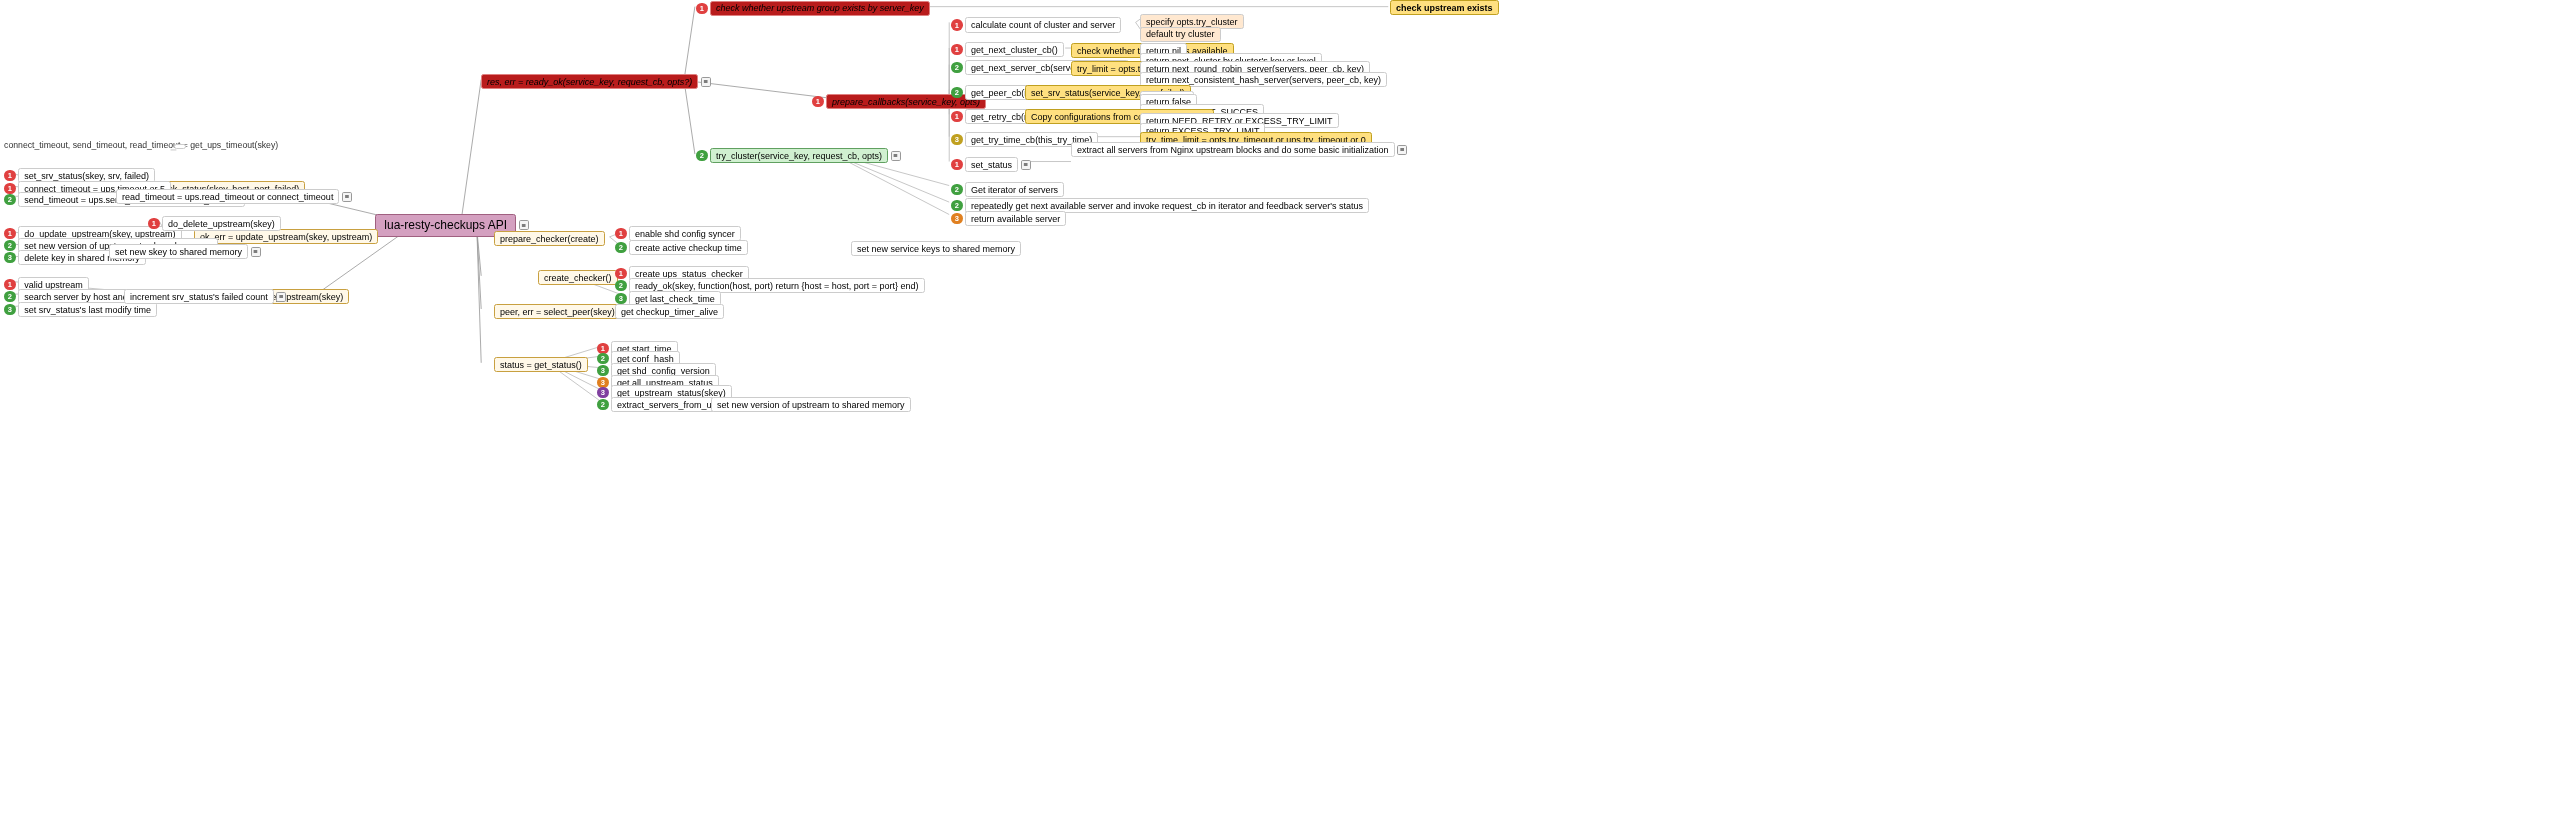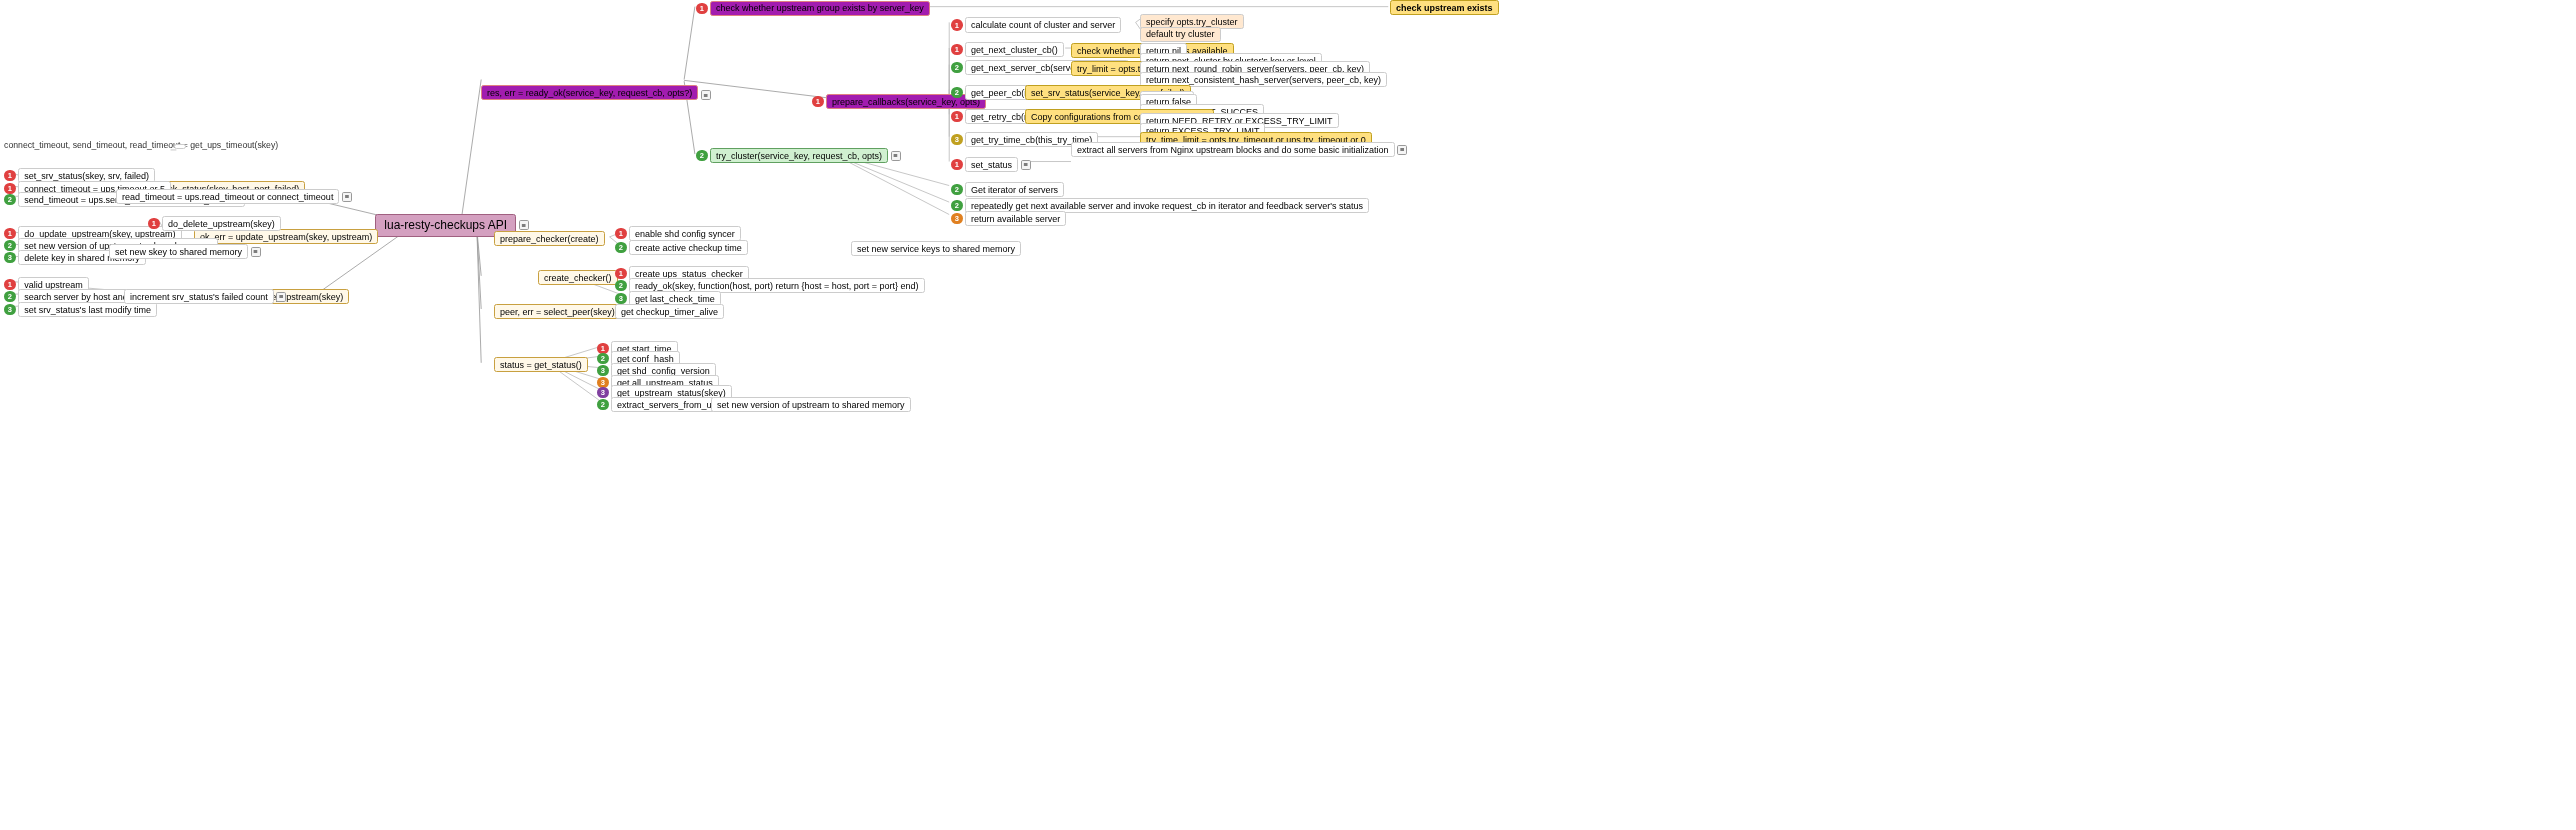--- a/index.html
+++ b/index.html
@@ -21,22 +21,23 @@
     }
     .node-box {
       border: 0.8px solid #ccc;
       border-radius: 2.5px;
       padding: 1.7px 5px;
       background: #fff;
       font-size: 9px;
       cursor: default;
     }
     .node-box.pink {
-      background: #a21caf;
+      background: #b91c1c;
       border-color: #e08080;
+      font-style: italic;
     }
     .node-box.central {
       background: #d4a0c0;
       border: 1.7px solid #a06080;
       font-weight: normal;
       font-size: 12px;
       padding: 3.3px 8.3px;
     }
     .badge {
       width: 11.6px;
@@ -184,21 +185,21 @@
   <line x1="145" y1="235" x2="15" y2="237" stroke="#bbb" stroke-width="1"></line>
 
   <line x1="205" y1="181" x2="212" y2="181" stroke="#bbb" stroke-width="1"></line>
 </svg>
 
 <div class="node" style="left:375px; top:214px;">
   <div class="node-box central">lua-resty-checkups API</div>
   <div class="icon-expand">≡</div>
 </div>
 
-<div class="node" style="left:481px; top:85px;align-items:flex-end;">
+<div class="node" style="left:481px; top:74px;">
   <div class="node-box pink">res, err = ready_ok(service_key, request_cb, opts?)</div>
   <div class="icon-expand">≡</div>
 </div>
 
 <div class="node" style="left:494px; top:231px;">
   <div class="node-box" style="background:#fff8e8;border-color:#c8a040;">prepare_checker(create)</div>
 </div>
 
 <div class="node" style="left:494px; top:270px;margin-left:44px;">
   <div class="node-box" style="background:#fff8e8;border-color:#c8a040;">create_checker()</div>

